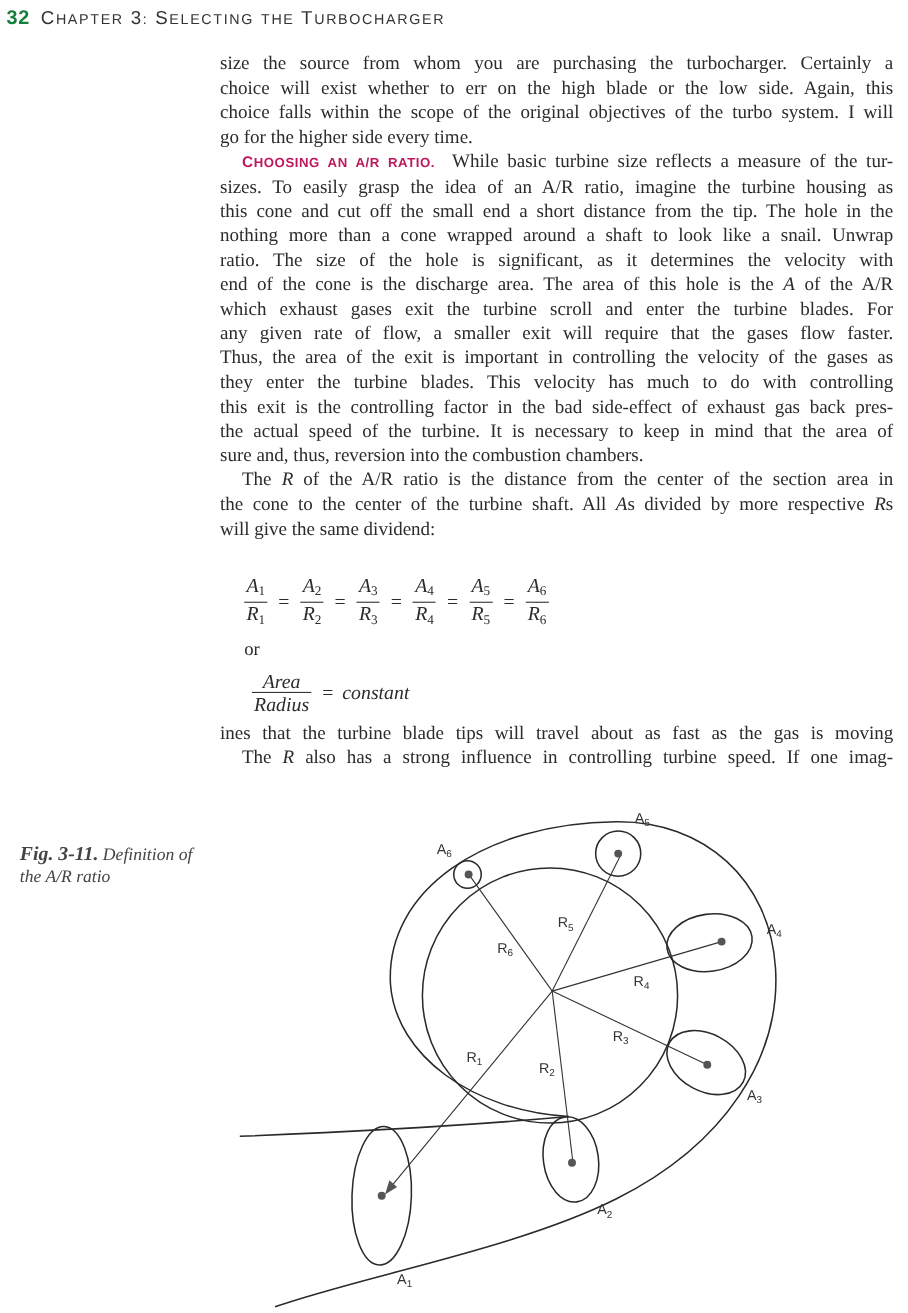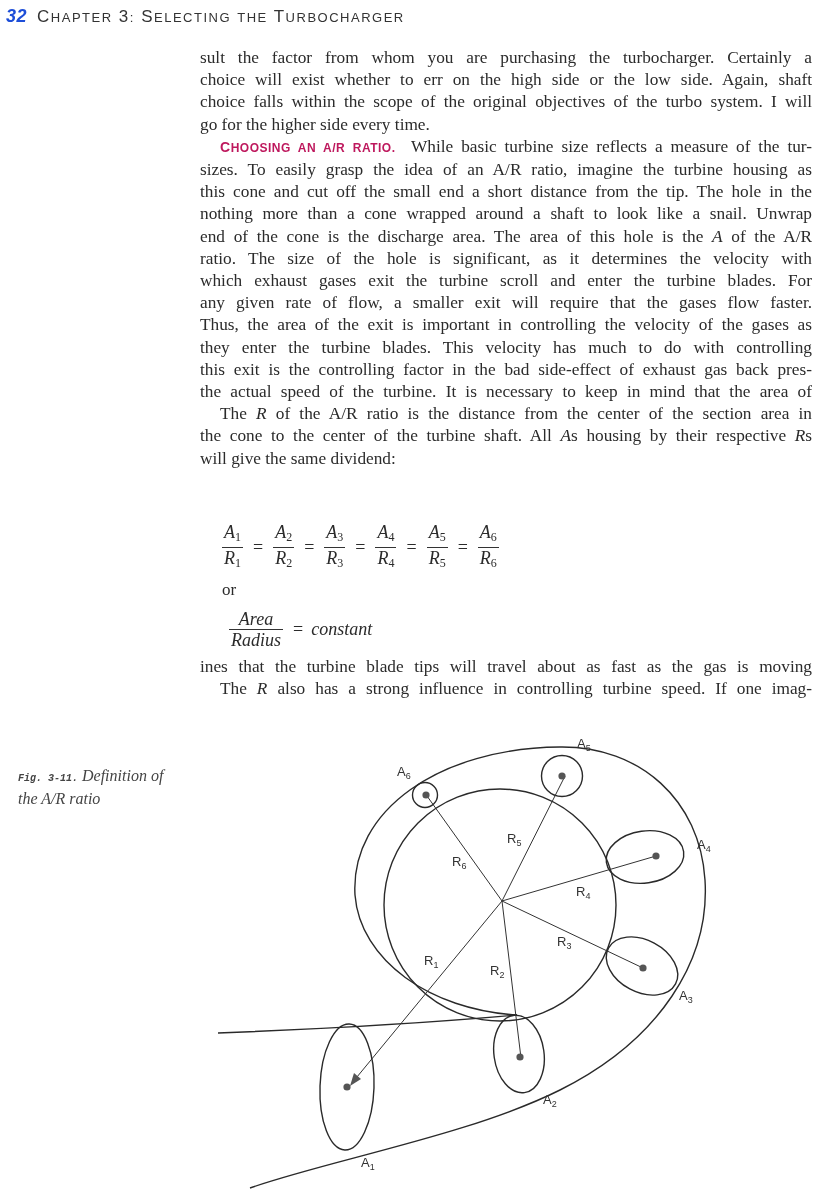--- a/index.html
+++ b/index.html
@@ -1,66 +1,67 @@
 <!DOCTYPE html>
 <html><head>
 <meta charset="utf-8">
 <style>
   html, body { margin: 0; padding: 0; background: #ffffff; }
   body { width: 825px; height: 1194px; position: relative; overflow: hidden; color: #2a2a2a; }
   .running-head { position: absolute; left: 6px; top: 6px; font-family: "Liberation Sans", sans-serif; font-size: 17px; letter-spacing: 1.5px; color: #333; white-space: nowrap; }
-  .running-head .pnum { font-weight: bold; font-size: 18px; margin-right: 10px; letter-spacing: 0.5px; color: #1d4ed8; font-style: italic; }
+  .running-head .pnum { font-weight: bold; font-size: 18px; margin-right: 10px; letter-spacing: 0.5px; color: #15803d; }
   .running-head .sc { font-size: 13px; }
   .body-text { position: absolute; left: 200px; top: 47px; width: 612px; font-family: "Liberation Serif", serif; font-size: 17.3px; line-height: 22.2px; color: #2b2b2b; }
   .line { display: block; white-space: nowrap; text-align: justify; text-align-last: justify; }
   .line.last { text-align-last: left; }
   .indent { padding-left: 20px; }
   .runin { font-family: "Liberation Sans", sans-serif; font-weight: bold; font-size: 12px; letter-spacing: 0.5px; color: #be185d; }
   .runin .big { font-size: 14px; }
   i, .it { font-style: italic; }
   .eq { position: absolute; font-family: "Liberation Serif", serif; font-size: 18px; color: #2b2b2b; }
   .frac { display: inline-block; vertical-align: middle; text-align: center; margin: 0 2px; }
   .frac .num, .frac .den { display: block; padding: 0 2px; line-height: 20px; }
   .frac .num { border-bottom: 1px solid #333; }
   .frac sub { font-size: 12px; vertical-align: -3px; font-style: normal; }
   .eqsign { display: inline-block; vertical-align: middle; margin: 0 8px; }
   .caption { position: absolute; left: 18px; top: 766px; width: 180px; font-family: "Liberation Serif", serif; font-style: italic; font-size: 16px; line-height: 20px; color: #444; }
-  .caption .fig { font-family: Liberation Mono, monospace; font-weight: bold; font-style: italic; font-size: 10px; color: #444; }
+  .caption .fig { font-family: Liberation Serif, serif; font-weight: bold; font-style: italic; font-size: 18px; color: #444; }
   svg.diagram { position: absolute; left: 0; top: 700px; }
   svg text { font-family: "Liberation Sans", sans-serif; font-size: 13px; fill: #333; }
   svg text .s { font-size: 9px; }
 </style>
 </head>
 <body>
 
 <div class="running-head">
   <span class="pnum">32</span><span id="chapter-title"><span class="">C</span><span class="sc">H</span><span class="sc">A</span><span class="sc">P</span><span class="sc">T</span><span class="sc">E</span><span class="sc">R</span> <span class="">3</span><span class="sc">:</span> <span class="">S</span><span class="sc">E</span><span class="sc">L</span><span class="sc">E</span><span class="sc">C</span><span class="sc">T</span><span class="sc">I</span><span class="sc">N</span><span class="sc">G</span> <span class="sc">T</span><span class="sc">H</span><span class="sc">E</span> <span class="">T</span><span class="sc">U</span><span class="sc">R</span><span class="sc">B</span><span class="sc">O</span><span class="sc">C</span><span class="sc">H</span><span class="sc">A</span><span class="sc">R</span><span class="sc">G</span><span class="sc">E</span><span class="sc">R</span></span>
 </div>
 
 <div class="body-text">
-  <span class="line">sult the factor from whom you are purchasing the turbocharger. Certainly a</span>
-  <span class="line">choice will exist whether to err on the high side or the low side. Again, shaft</span>
+  <span class="line">size the source from whom you are purchasing the turbocharger. Certainly a</span>
+  <span class="line">choice will exist whether to err on the high blade or the low side. Again, this</span>
   <span class="line">choice falls within the scope of the original objectives of the turbo system. I will</span>
   <span class="line last">go for the higher side every time.</span>
 
   <span class="line indent"><span class="runin" id="runin"><span class="big">C</span><span>HOOSING</span> <span>AN</span> <span>A/R</span> <span>RATIO.</span></span>&nbsp; <span>While basic turbine size reflects a measure of the tur-</span></span>
   <span class="line">sizes. To easily grasp the idea of an A/R ratio, imagine the turbine housing as</span>
   <span class="line">this cone and cut off the small end a short distance from the tip. The hole in the</span>
   <span class="line">nothing more than a cone wrapped around a shaft to look like a snail. Unwrap</span>
+  <span class="line">ratio. The size of the hole is significant, as it determines the velocity with</span>
   <span class="line"><span>end of the cone is the discharge area. The area of this hole is the </span><i>A</i><span> of the A/R</span></span>
-  <span class="line">ratio. The size of the hole is significant, as it determines the velocity with</span>
   <span class="line">which exhaust gases exit the turbine scroll and enter the turbine blades. For</span>
   <span class="line">any given rate of flow, a smaller exit will require that the gases flow faster.</span>
   <span class="line">Thus, the area of the exit is important in controlling the velocity of the gases as</span>
   <span class="line">they enter the turbine blades. This velocity has much to do with controlling</span>
   <span class="line">this exit is the controlling factor in the bad side-effect of exhaust gas back pres-</span>
   <span class="line">the actual speed of the turbine. It is necessary to keep in mind that the area of</span>
+  <span class="line last">sure and, thus, reversion into the combustion chambers.</span>
 
   <span class="line indent"><span>The </span><i>R</i><span> of the A/R ratio is the distance from the center of the section area in</span></span>
-  <span class="line"><span>the cone to the center of the turbine shaft. All </span><i>A</i><span>s housing by their respective </span><i>R</i><span>s</span></span>
+  <span class="line"><span>the cone to the center of the turbine shaft. All </span><i>A</i><span>s divided by more respective </span><i>R</i><span>s</span></span>
   <span class="line last">will give the same dividend:</span>
 </div>
 
 <div class="eq" style="left:220px; top:522px;" id="eq1"><span class="frac"><span class="num"><i>A</i><sub>1</sub></span><span class="den"><i>R</i><sub>1</sub></span></span><span class="eqsign">=</span><span class="frac"><span class="num"><i>A</i><sub>2</sub></span><span class="den"><i>R</i><sub>2</sub></span></span><span class="eqsign">=</span><span class="frac"><span class="num"><i>A</i><sub>3</sub></span><span class="den"><i>R</i><sub>3</sub></span></span><span class="eqsign">=</span><span class="frac"><span class="num"><i>A</i><sub>4</sub></span><span class="den"><i>R</i><sub>4</sub></span></span><span class="eqsign">=</span><span class="frac"><span class="num"><i>A</i><sub>5</sub></span><span class="den"><i>R</i><sub>5</sub></span></span><span class="eqsign">=</span><span class="frac"><span class="num"><i>A</i><sub>6</sub></span><span class="den"><i>R</i><sub>6</sub></span></span></div>
 
 <div class="eq" style="left:222px; top:580px; font-size:17px;">or</div>
 
 <div class="eq" style="left:227px; top:609px;">
   <span class="frac">
     <span class="num it">Area</span>

